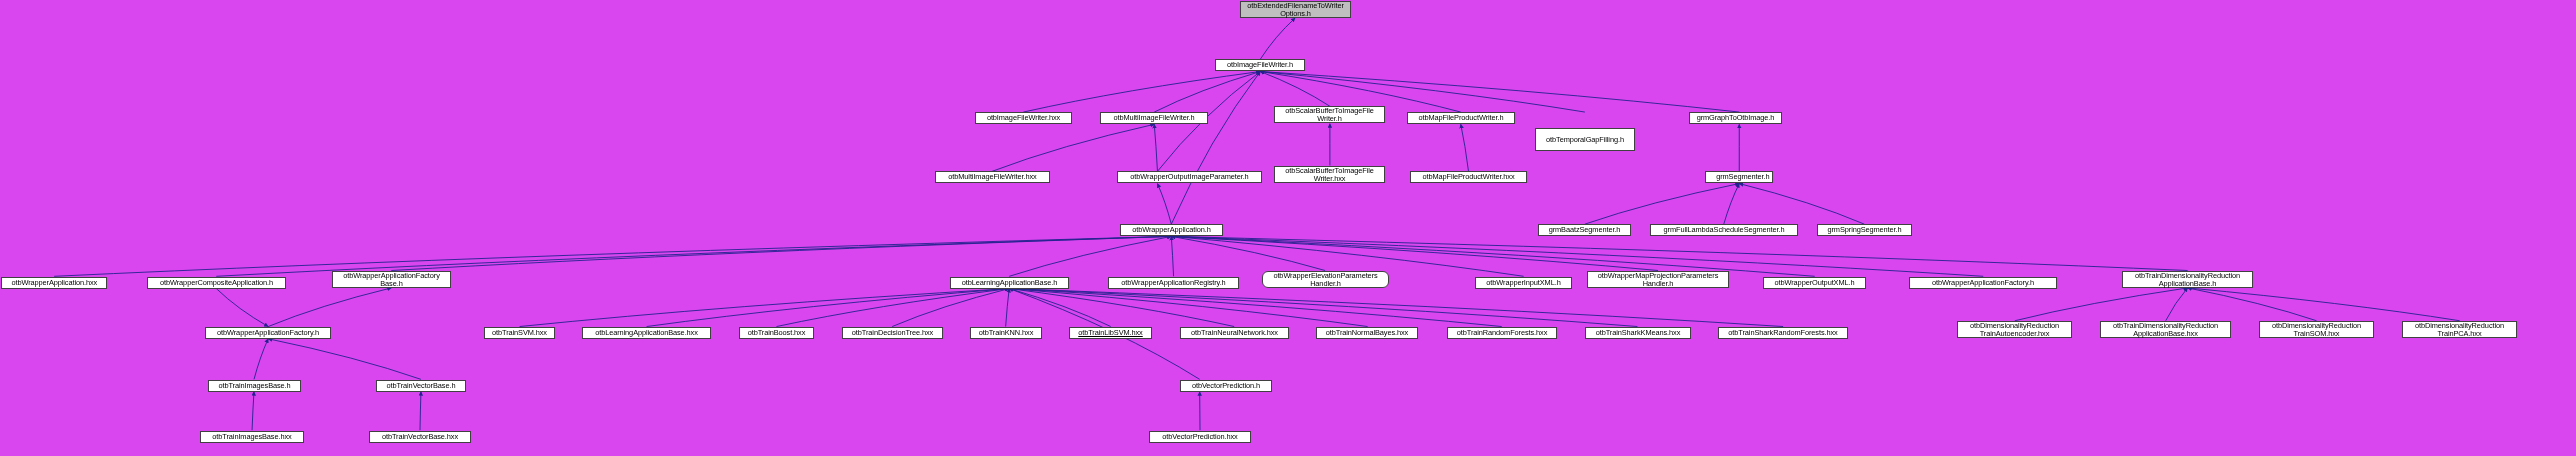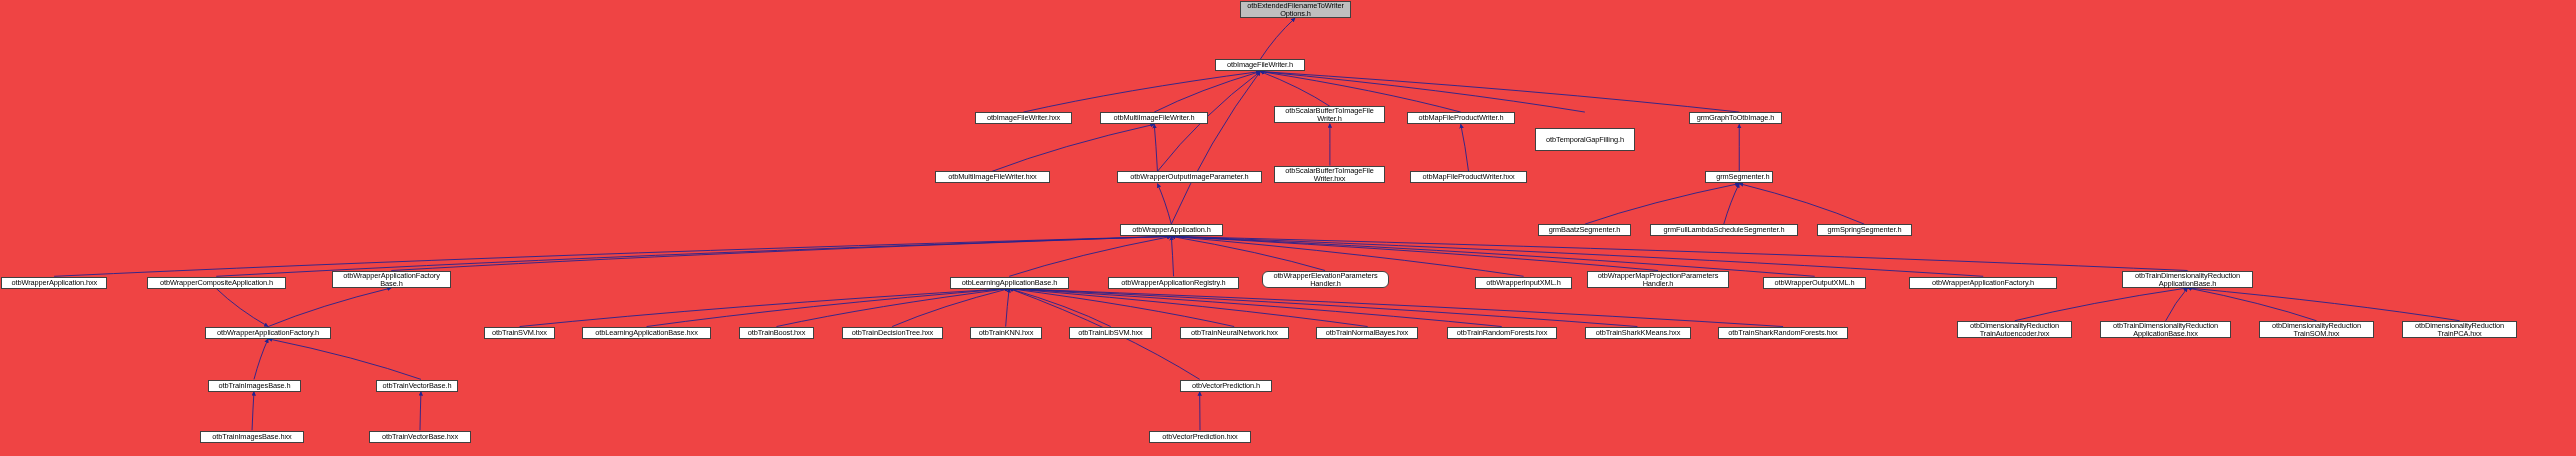--- a/index.html
+++ b/index.html
@@ -7,21 +7,21 @@
     padding: 0;
     background: #ffffff;
   }
   body {
     font-family: "Liberation Sans", "DejaVu Sans", sans-serif;
   }
   #graph {
     position: relative;
     width: 2576px;
     height: 456px;
-    background: #ef4444;
+    background: #d946ef;
     overflow: hidden;
   }
   #edges {
     position: absolute;
     left: 0;
     top: 0;
     width: 2576px;
     height: 456px;
     pointer-events: none;
   }
@@ -146,34 +146,34 @@
     <div class="node" style="left: 1763px; top: 277px; width: 103px; height: 12.2px;"><span>otbWrapperOutputXML.h</span></div>
     <div class="node" style="left: 1909px; top: 277px; width: 148px; height: 12.2px;"><span>otbWrapperApplicationFactory.h</span></div>
     <div class="node" style="left: 2122px; top: 271px; width: 131px; height: 17.4px;"><span>otbTrainDimensionalityReduction
 ApplicationBase.h</span></div>
     <div class="node" style="left: 205px; top: 327px; width: 126px; height: 12.2px;"><span>otbWrapperApplicationFactory.h</span></div>
     <div class="node" style="left: 484px; top: 327px; width: 71px; height: 12.2px;"><span>otbTrainSVM.hxx</span></div>
     <div class="node" style="left: 582px; top: 327px; width: 129px; height: 12.2px;"><span>otbLearningApplicationBase.hxx</span></div>
     <div class="node" style="left: 739px; top: 327px; width: 75px; height: 12.2px;"><span>otbTrainBoost.hxx</span></div>
     <div class="node" style="left: 842px; top: 327px; width: 101px; height: 12.2px;"><span>otbTrainDecisionTree.hxx</span></div>
     <div class="node" style="left: 970px; top: 327px; width: 72px; height: 12.2px;"><span>otbTrainKNN.hxx</span></div>
-    <div class="node" style="left: 1069px; top: 327px; width: 83px; height: 12.2px;"><span>otbTrainLibSVM.hxx</span></div>
+    <div class="node" style="left: 1069px; top: 327px; width: 83px; height: 12.2px; text-decoration: underline;"><span>otbTrainLibSVM.hxx</span></div>
     <div class="node" style="left: 1180px; top: 327px; width: 109px; height: 12.2px;"><span>otbTrainNeuralNetwork.hxx</span></div>
     <div class="node" style="left: 1316px; top: 327px; width: 102px; height: 12.2px;"><span>otbTrainNormalBayes.hxx</span></div>
     <div class="node" style="left: 1447px; top: 327px; width: 110px; height: 12.2px;"><span>otbTrainRandomForests.hxx</span></div>
     <div class="node" style="left: 1585px; top: 327px; width: 106px; height: 12.2px;"><span>otbTrainSharkKMeans.hxx</span></div>
     <div class="node" style="left: 1718px; top: 327px; width: 130px; height: 12.2px;"><span>otbTrainSharkRandomForests.hxx</span></div>
     <div class="node" style="left: 1957px; top: 321px; width: 115px; height: 17.4px;"><span>otbDimensionalityReduction
 TrainAutoencoder.hxx</span></div>
     <div class="node" style="left: 2100px; top: 321px; width: 131px; height: 17.4px;"><span>otbTrainDimensionalityReduction
 ApplicationBase.hxx</span></div>
     <div class="node" style="left: 2259px; top: 321px; width: 115px; height: 17.4px;"><span>otbDimensionalityReduction
 TrainSOM.hxx</span></div>
     <div class="node" style="left: 2402px; top: 321px; width: 115px; height: 17.4px;"><span>otbDimensionalityReduction
 TrainPCA.hxx</span></div>
     <div class="node" style="left: 208px; top: 380px; width: 93px; height: 12.2px;"><span>otbTrainImagesBase.h</span></div>
-    <div class="node" style="left: 376px; top: 380px; width: 82px; height: 12.2px;"><span>otbTrainVectorBase.h</span></div>
+    <div class="node" style="left: 376px; top: 380px; width: 90px; height: 12.2px;"><span>otbTrainVectorBase.h</span></div>
     <div class="node" style="left: 1154px; top: 380px; width: 92px; height: 12.2px; margin-left: 26px;"><span>otbVectorPrediction.h</span></div>
     <div class="node" style="left: 200px; top: 431px; width: 104px; height: 12.2px;"><span>otbTrainImagesBase.hxx</span></div>
     <div class="node" style="left: 369px; top: 431px; width: 102px; height: 12.2px;"><span>otbTrainVectorBase.hxx</span></div>
     <div class="node" style="left: 1149px; top: 431px; width: 102px; height: 12.2px;"><span>otbVectorPrediction.hxx</span></div>
   </div>
 
 
 </body></html>

